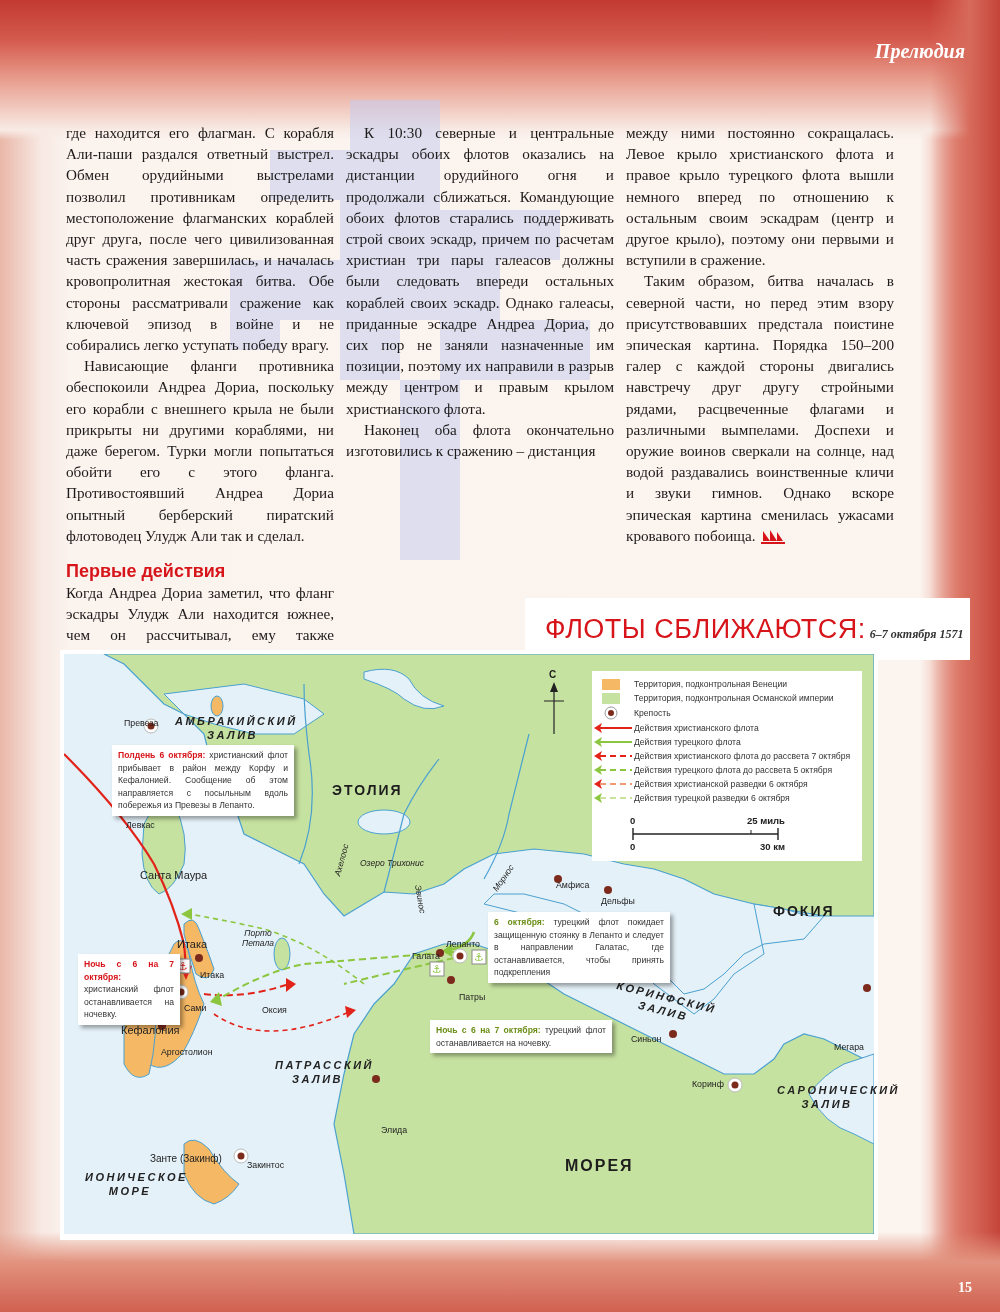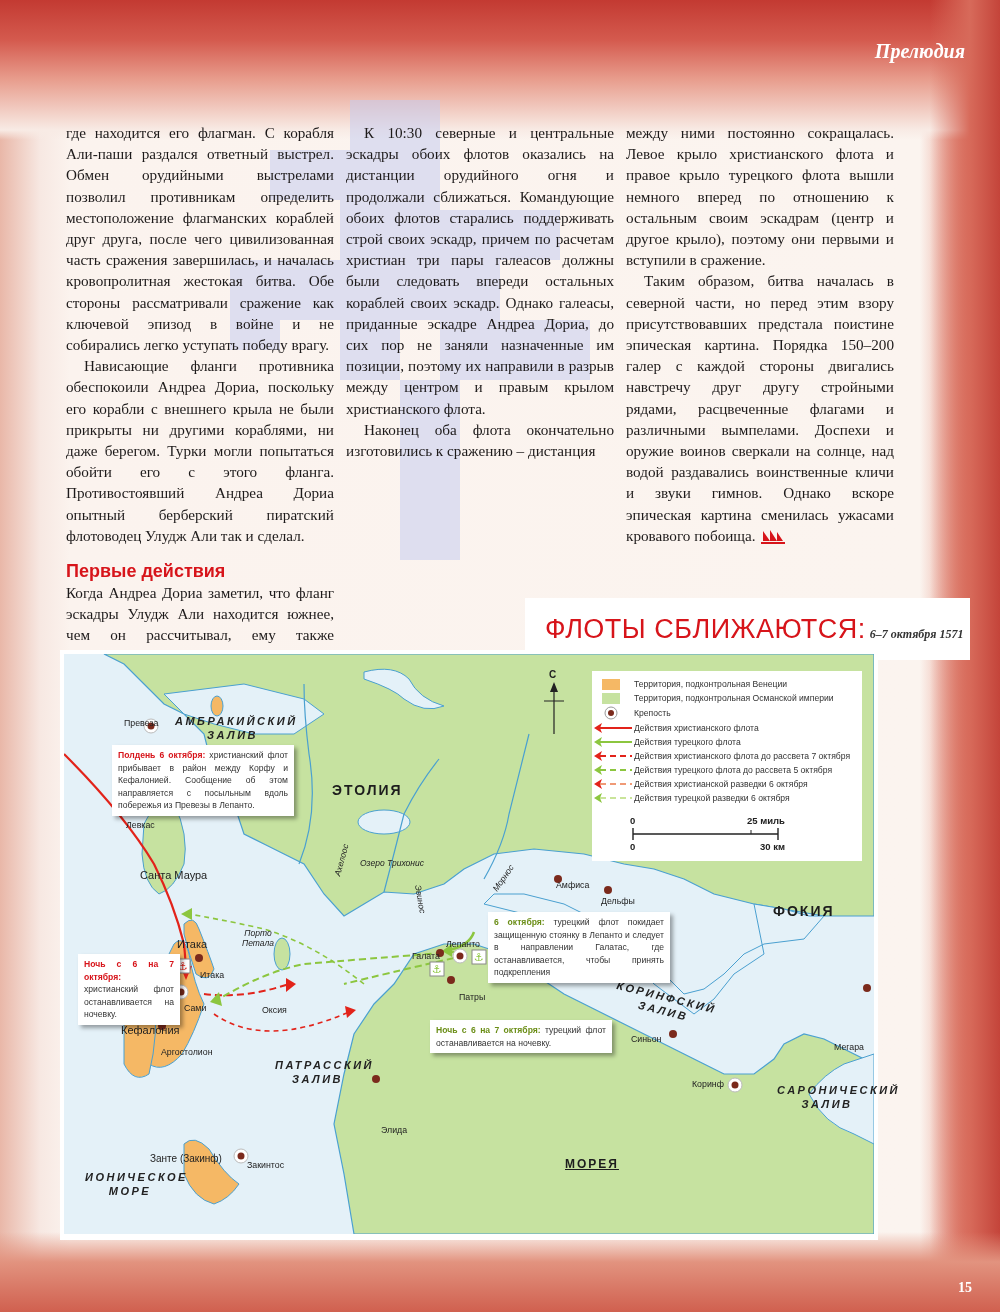--- a/index.html
+++ b/index.html
@@ -210,21 +210,21 @@
       <text x="114" y="316" fill="#e2231a">⚓</text>
     <rect x="408" y="296" width="14" height="14" fill="#fff" stroke="#888"></rect>
       <text x="410" y="307" fill="#8cc63f">⚓</text>
     <rect x="366" y="308" width="14" height="14" fill="#fff" stroke="#888"></rect>
       <text x="368" y="319" fill="#8cc63f">⚓</text>
   </g>
 </svg>
 
 <div class="lbl-region" style="left:332px;top:782px;font-size:14px;">ЭТОЛИЯ</div>
 <div class="lbl-region" style="left:742px;top:903px;font-size:14px;margin-left:31px;">ФОКИЯ</div>
-<div class="lbl-region" style="left:565px;top:1157px;font-size:12px;text-decoration:underline;">МОРЕЯ</div>
+<div class="lbl-region" style="left:565px;top:1157px;font-size:16px;">МОРЕЯ</div>
 
 <div class="lbl-sea" style="left:175px;top:714px;width:115px;">АМБРАКИЙСКИЙ ЗАЛИВ</div>
 <div class="lbl-sea" style="left:275px;top:1058px;width:85px;">ПАТРАССКИЙ ЗАЛИВ</div>
 <div class="lbl-sea" style="left:600px;top:990px;width:130px;transform:rotate(14deg);">КОРИНФСКИЙ ЗАЛИВ</div>
 <div class="lbl-sea" style="left:777px;top:1083px;width:100px;">САРОНИЧЕСКИЙ ЗАЛИВ</div>
 <div class="lbl-sea" style="left:85px;top:1170px;width:90px;">ИОНИЧЕСКОЕ МОРЕ</div>
 
 <div class="lbl-island" style="left:140px;top:868px;width:45px;">Санта Маура</div>
 <div class="lbl-island" style="left:177px;top:937px;">Итака</div>
 <div class="lbl-island" style="left:121px;top:1023px;">Кефалония</div>

